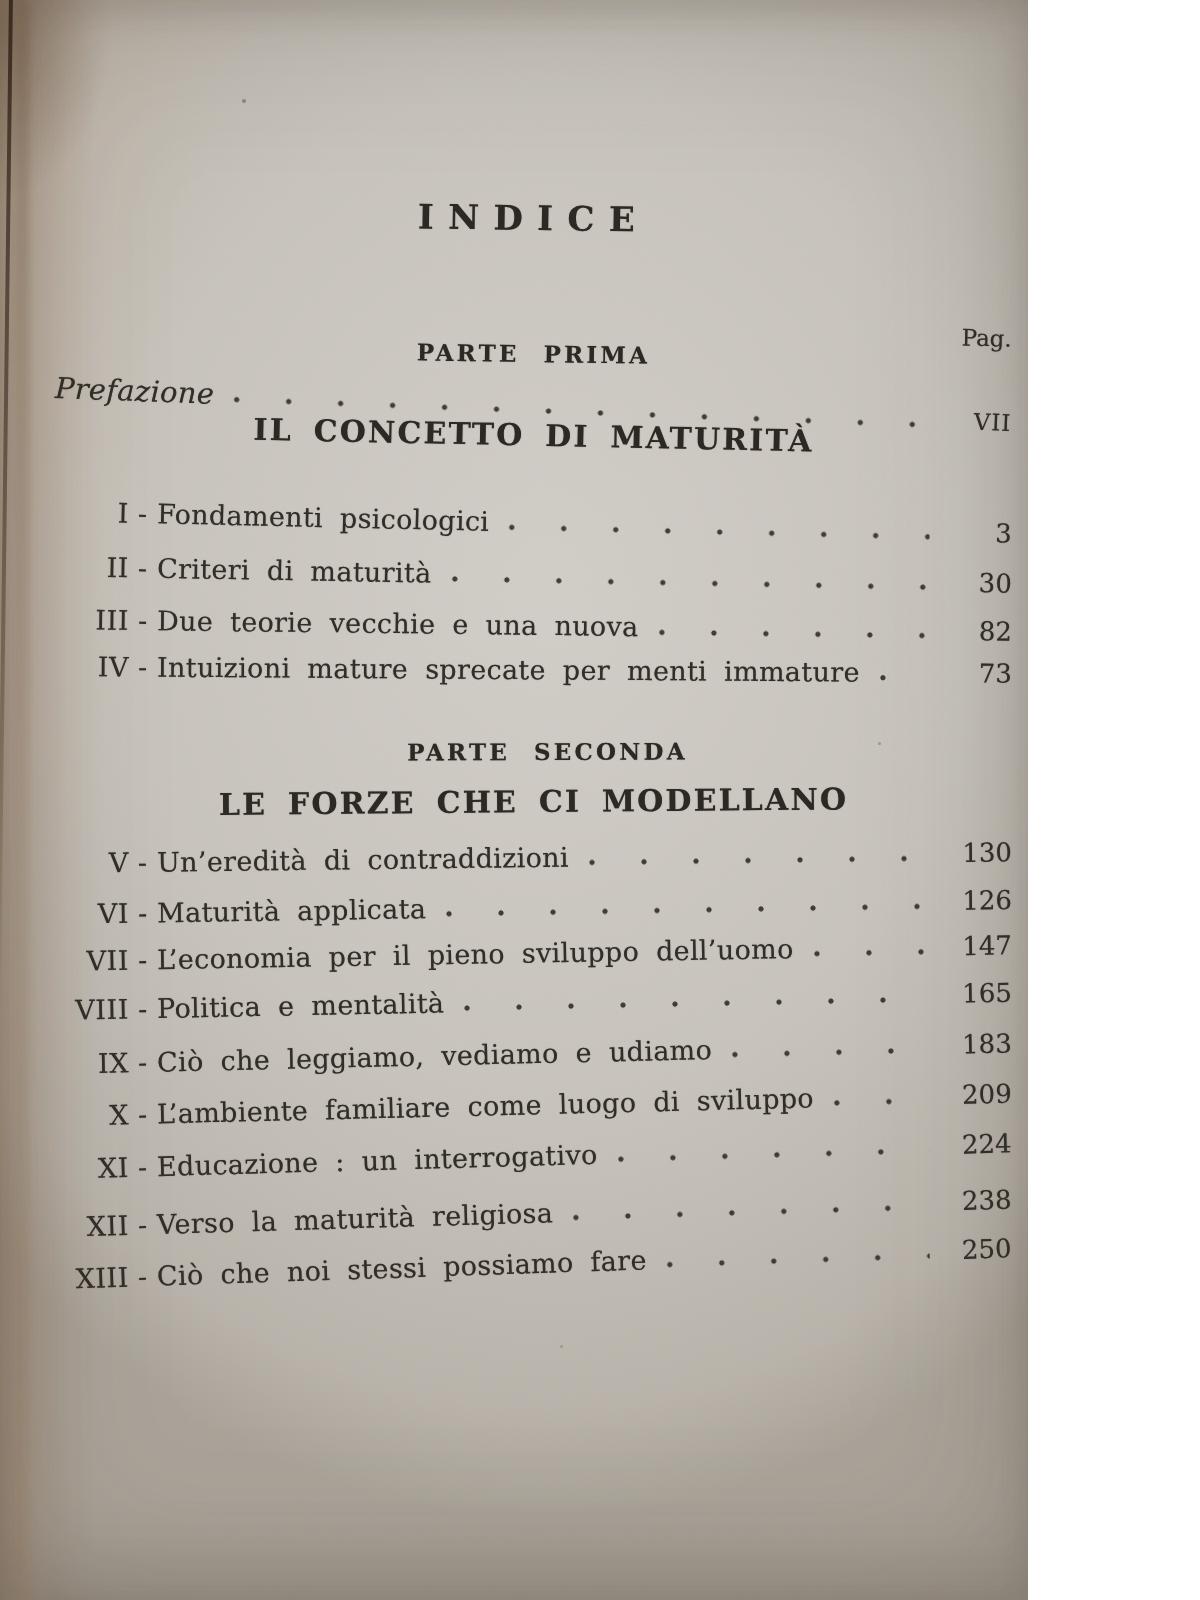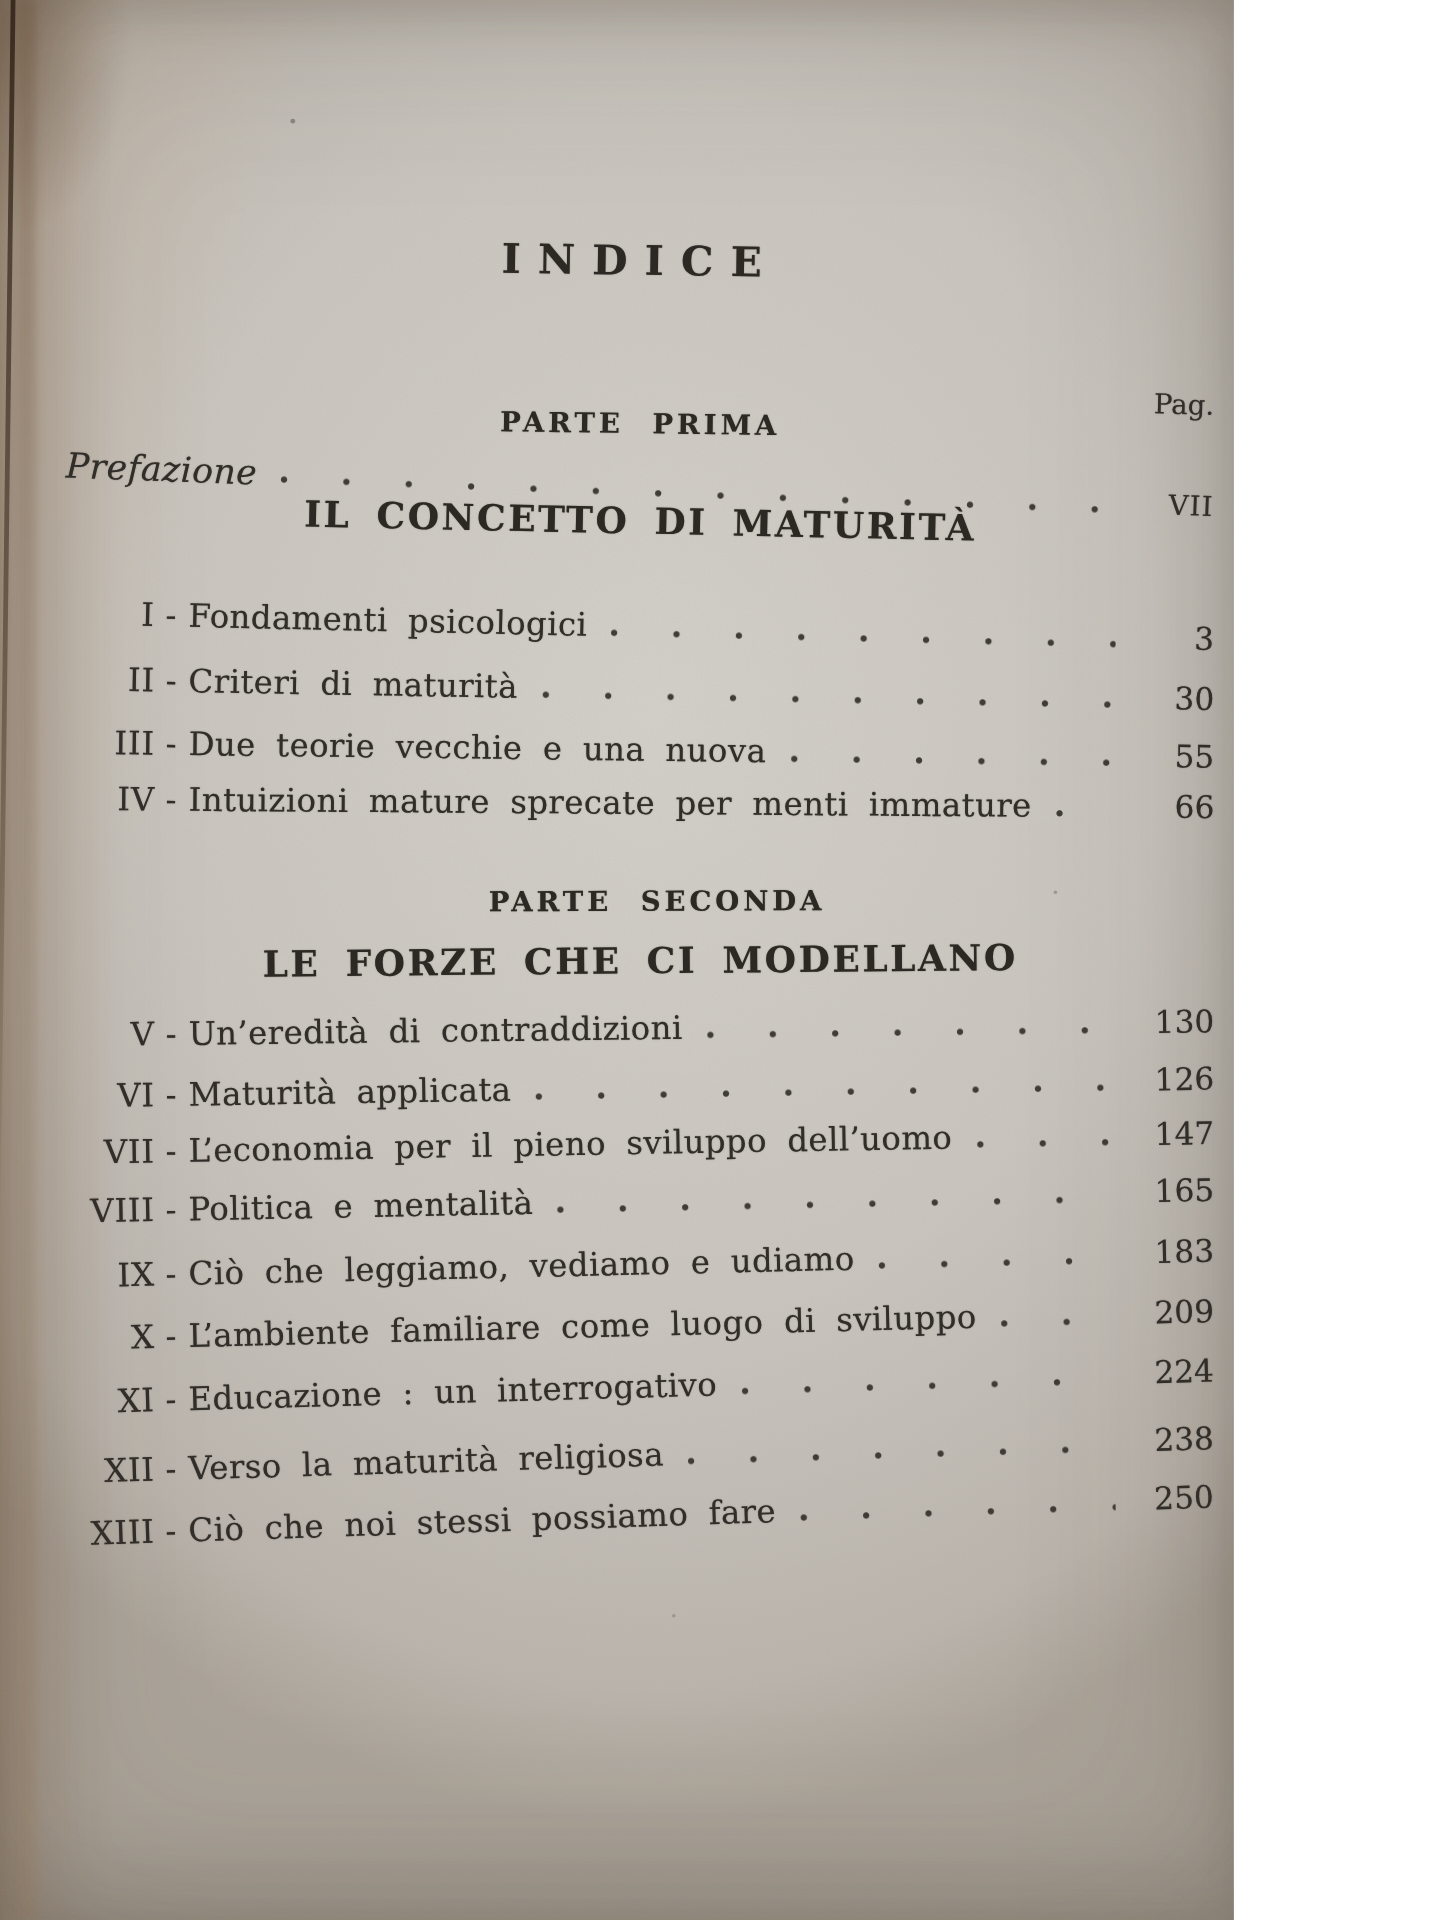--- a/index.html
+++ b/index.html
@@ -134,29 +134,29 @@
         <span class="title">Criteri di maturità</span>
       <span class="leader"></span>
       <span class="pg">30</span>
     </div>
 
     <div class="row ink" style="top:602px; transform:rotate(0.7deg);">
       <span class="num">III</span>
         <span class="dash">-</span>
         <span class="title">Due teorie vecchie e una nuova</span>
       <span class="leader"></span>
-      <span class="pg">55</span>
+      <span class="pg">82</span>
     </div>
 
     <div class="row ink" style="top:649px; transform:rotate(0.4deg);">
       <span class="num">IV</span>
         <span class="dash">-</span>
         <span class="title">Intuizioni mature sprecate per menti immature</span>
       <span class="leader"></span>
-      <span class="pg">66</span>
+      <span class="pg">73</span>
     </div>
 
     <div class="hdr kicker kicker-2 ink">PARTE SECONDA</div>
     <div class="hdr sect sect-2 ink">LE FORZE CHE CI MODELLANO</div>
 
     <div class="row ink" style="top:846px; transform:rotate(-0.7deg);">
       <span class="num">V</span>
         <span class="dash">-</span>
         <span class="title">Un’eredità di contraddizioni</span>
       <span class="leader"></span>

